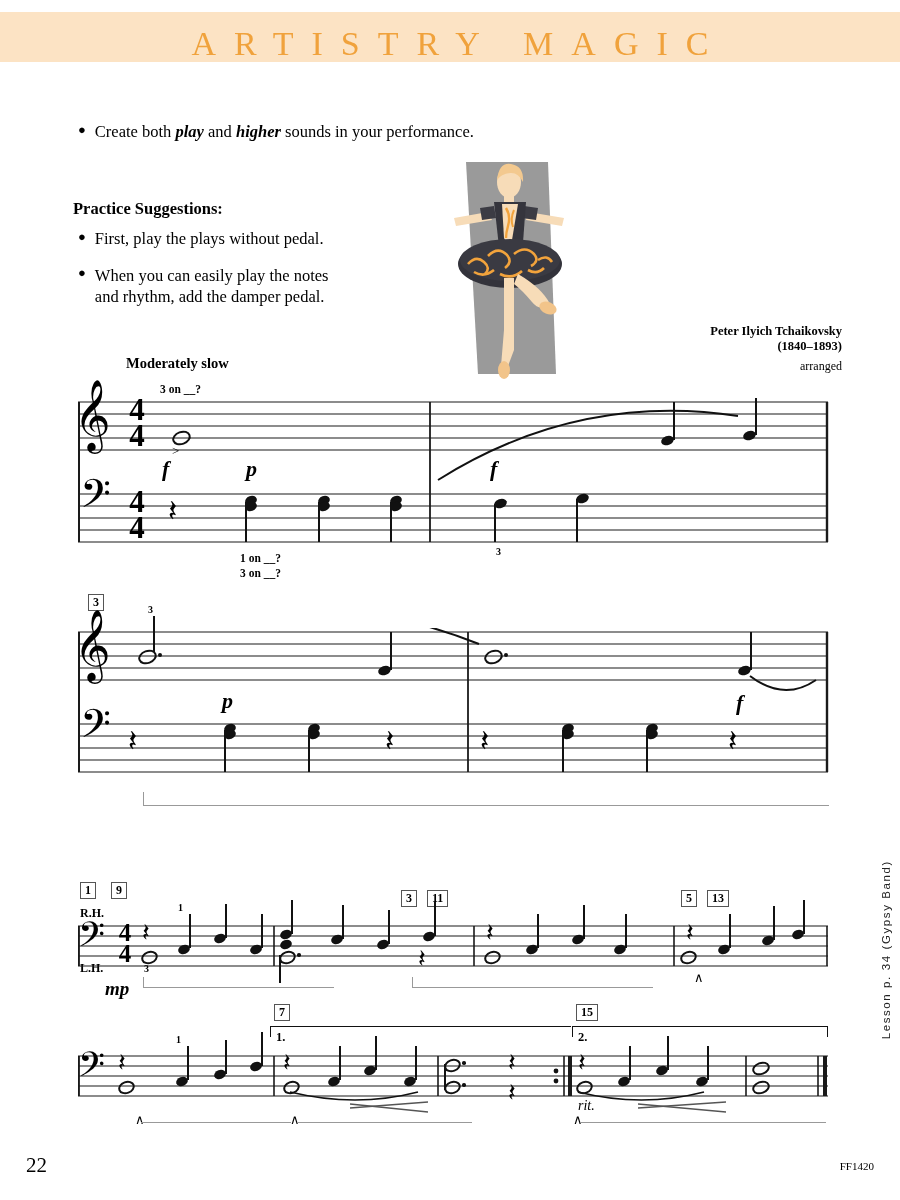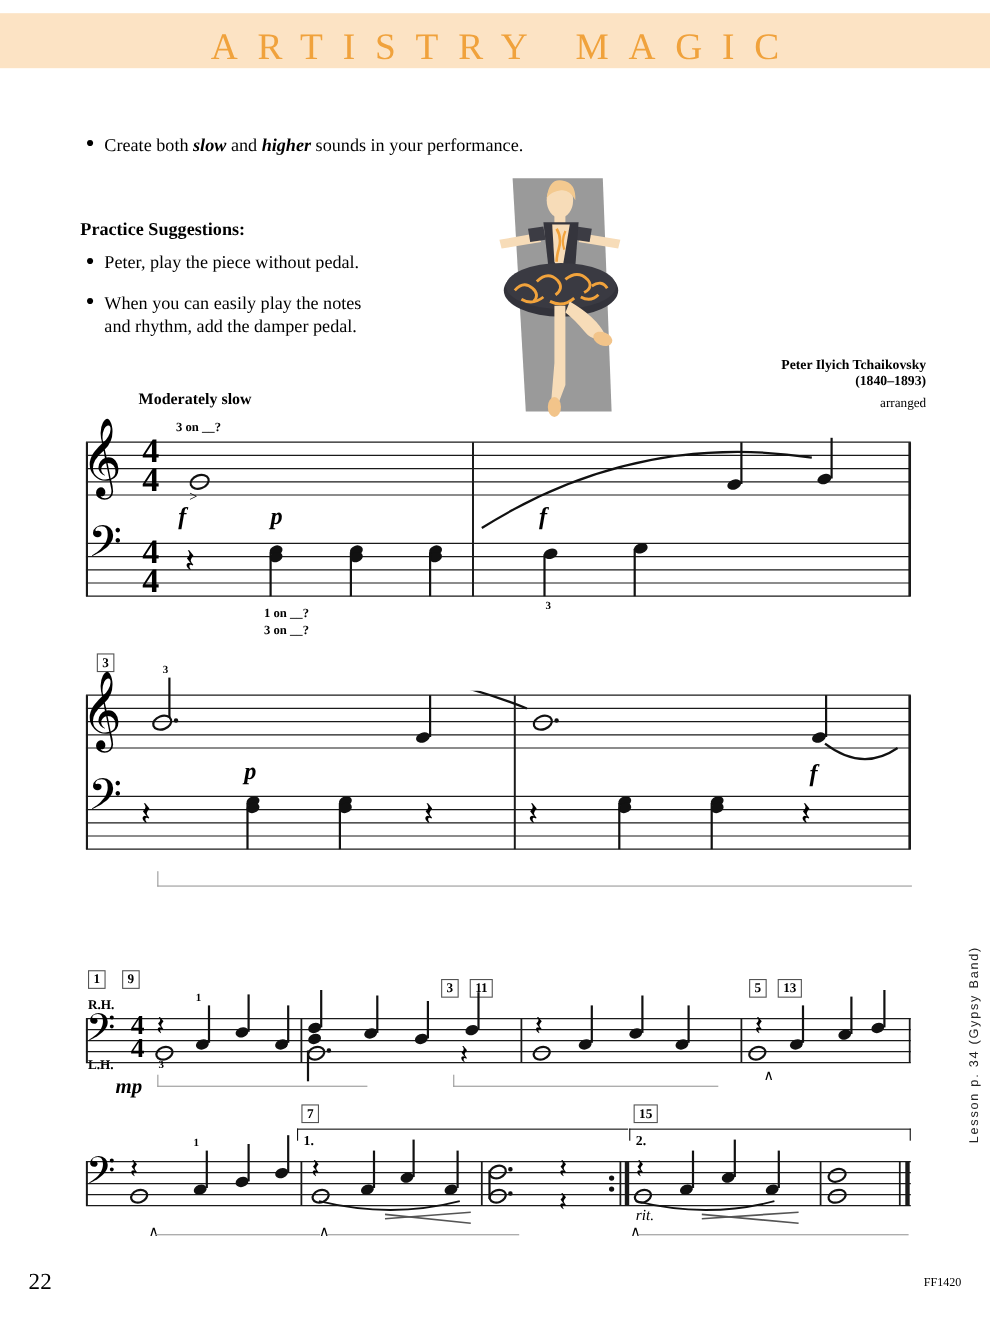--- a/index.html
+++ b/index.html
@@ -75,28 +75,28 @@
 <body>
 
 <div class="page">
 
   <div class="banner"></div>
   <div class="banner-text">ARTISTRY MAGIC</div>
 
 
   <div class="bullet-row b1">
     <span class="bullet-dot">●</span>
-    <span class="txt"><span>Create both </span><i><b>slow</b></i><span> and </span><i><b>higher</b></i><span> sounds in your performance.</span></span>
+    <span class="txt"><span>Create both </span><i><b>play</b></i><span> and </span><i><b>higher</b></i><span> sounds in your performance.</span></span>
   </div>
 
   <div class="practice-head">Practice Suggestions:</div>
 
   <div class="bullet-row b2">
     <span class="bullet-dot">●</span>
-    <span class="txt">Peter, play the piece without pedal.</span>
+    <span class="txt">First, play the plays without pedal.</span>
   </div>
 
   <div class="bullet-row b3">
     <span class="bullet-dot">●</span>
     <span class="txt" style="width:245px;display:block;">When you can easily play the notes and rhythm, add the damper pedal.</span>
   </div>
 
   <div class="art">
     <svg width="128" height="222" viewBox="0 0 128 222">
       <polygon points="22,2 104,2 112,214 34,214" fill="#9a9a9a"></polygon>

